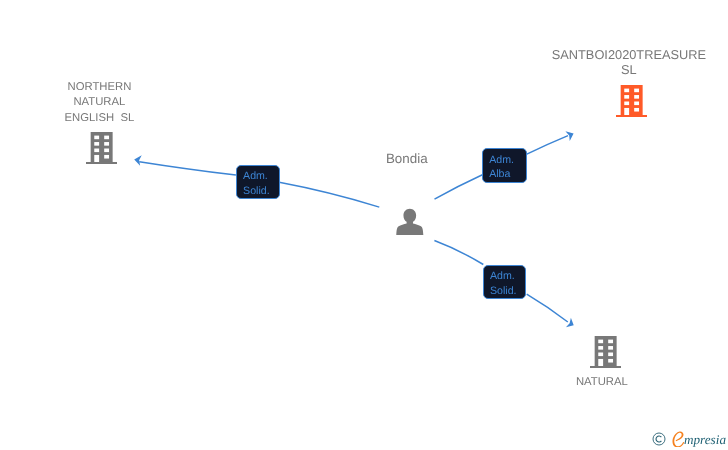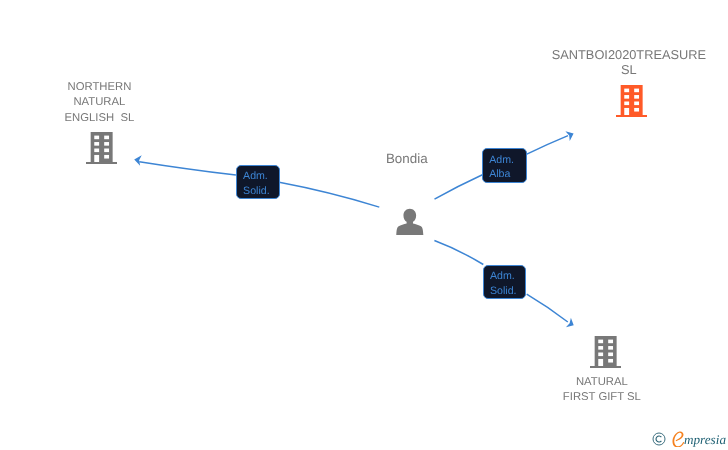--- a/index.html
+++ b/index.html
@@ -92,21 +92,21 @@
   <div class="ico" style="left:396px;top:207.6px;width:27.6px;height:28.3px"><svg viewBox="0 0 100 100" width="27.6" height="28.3">
   <g fill="#787878">
     <path d="M50,1 C63,1 73,11 73,25.5 C73,37 67.5,46 61.5,49
              L61.5,54.5 C71,57 84,60.5 90.5,64.5 C96,68 98,76.5 99,96.5
              L1,96.5 C2,76.5 4,68 9.5,64.5 C16,60.5 29,57 38.5,54.5
              L38.5,49 C32.5,46 27,37 27,25.5 C27,11 37,1 50,1 Z"></path>
   </g>
 </svg></div>
   <div class="nlabel" style="left:-20.599999999999994px;top:80.1px;width:240px;font-size:11.3px;line-height:15.2px"><div>NORTHERN</div><div>NATURAL</div><div>ENGLISH  SL</div></div>
   <div class="nlabel" style="left:508.9px;top:46.6px;width:240px;font-size:12.8px;line-height:15.0px"><div>SANTBOI2020TREASURE</div><div>SL</div></div>
-  <div class="nlabel" style="left:481.9px;top:375.0px;width:240px;font-size:11.3px;line-height:15.2px"><div>NATURAL</div><div>FIRST GIFT SL</div></div>
+  <div class="nlabel" style="left:481.9px;top:375.0px;width:240px;font-size:11.3px;line-height:15.2px"><div>NATURAL</div></div>
   <div class="plabel" style="left:306.8px;top:151.0px;width:200px"><div>Bondia</div></div>
   <div class="elabel" style="left:235.9px;top:164.8px;width:43.9px;height:33.8px"><div>Adm.</div><div>Solid.</div></div>
   <div class="elabel" style="left:482.0px;top:148.2px;width:45.2px;height:34.4px"><div>Adm.</div><div>Alba</div></div>
   <div class="elabel" style="left:482.8px;top:264.8px;width:43.6px;height:33.9px"><div>Adm.</div><div>Solid.</div></div>
 
   <div class="wm">
     <svg class="wm-c" width="14" height="14" viewBox="0 0 56 56">
         <title>©</title>
       <circle cx="28" cy="28" r="24" fill="none" stroke="#2a6274" stroke-width="3.6"></circle>
       <path d="M37.5,20.5 A12,12 0 1 0 37.5,35.5" fill="none" stroke="#2a6274" stroke-width="4.6" stroke-linecap="butt"></path>

